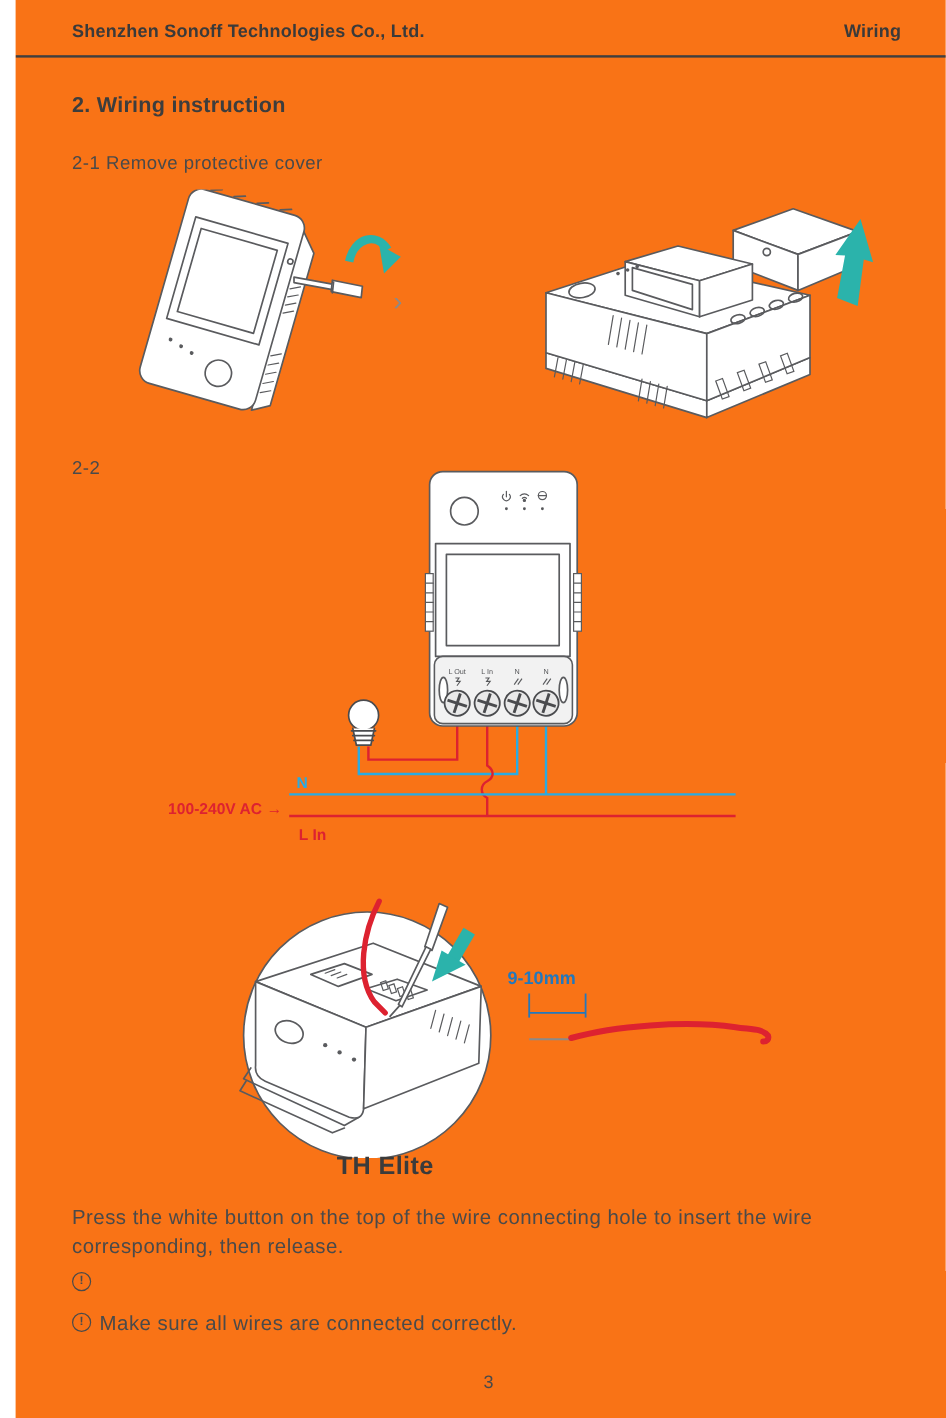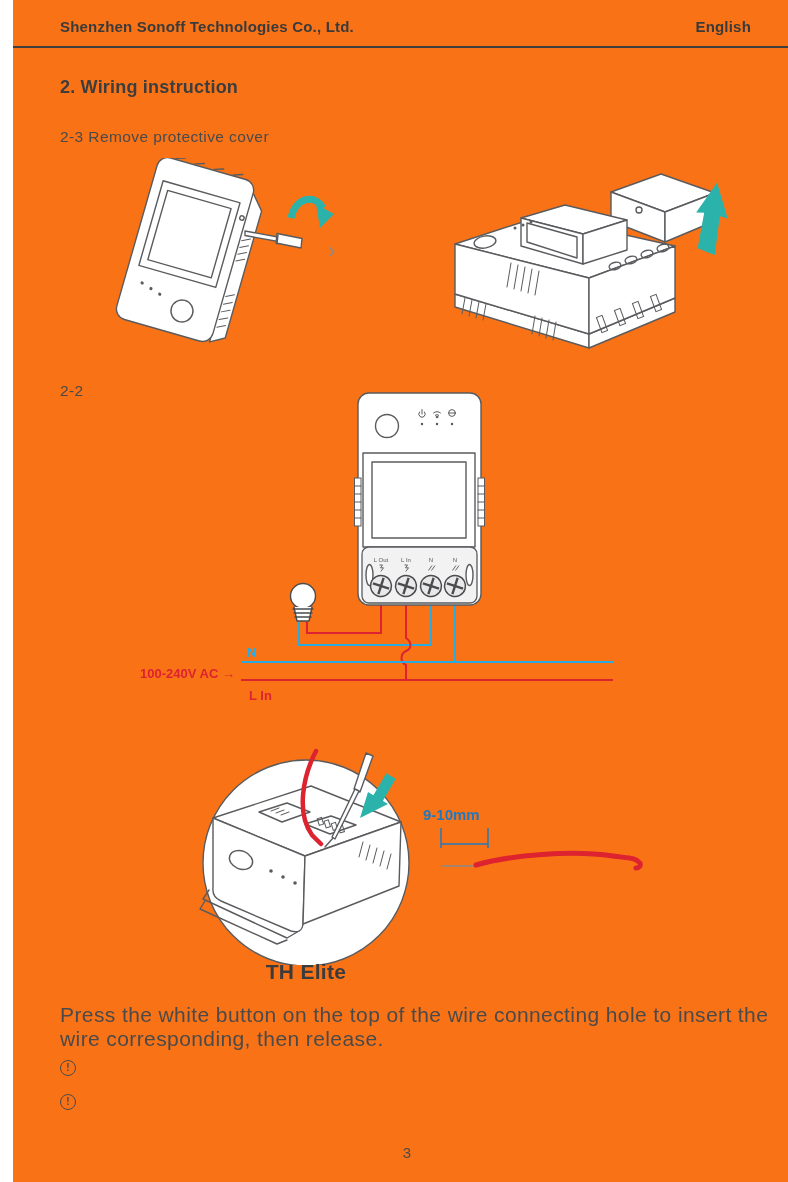--- a/index.html
+++ b/index.html
@@ -2,21 +2,21 @@
 <html style="--teal: #2bb3ab; --wire-blue: #29abe2; --wire-red: #dd2230; --dim-blue: #2278bd;"><head>
 <meta charset="utf-8">
 <style>
   html,body{margin:0;padding:0;background:#fff;}
   body{font-family:"Liberation Sans",sans-serif;color:#464646;}
   .page{position:relative;width:788px;height:1182px;background:#f97316;overflow:hidden;margin-left:13px;}
   .abs{position:absolute;}
   .hdr{font-size:15px;font-weight:bold;color:#3a3a3a;letter-spacing:.2px;}
   .h2{font-size:18px;font-weight:bold;color:#3d3d3d;letter-spacing:.2px;}
   .sub{font-size:15.5px;color:#4a4a4a;letter-spacing:.4px;}
-  .body-txt{font-size:21px;line-height:23.5px;color:#4a4a4a;letter-spacing:.4px;}
+  .body-txt{font-size:17px;line-height:23.5px;color:#4a4a4a;letter-spacing:.4px;}
   .divider{border-bottom:2px solid #3f3f3f;}
   .product{font-size:21px;font-weight:bold;color:#3b3b3b;letter-spacing:.3px;text-align:center;}
   .pageno{font-size:15px;color:#4a4a4a;text-align:center;}
   .note-row{display:flex;align-items:flex-start;}
   .warn-circ{flex:0 0 auto;width:14px;height:14px;border:1.4px solid #4a4a4a;border-radius:50%;
     display:flex;align-items:center;justify-content:center;font-size:10px;font-weight:bold;
     color:#4a4a4a;margin:3px 7px 0 0;line-height:1;}
   
   .ln{fill:none;stroke:#5a5b5e;stroke-width:1.4;stroke-linecap:round;stroke-linejoin:round;}
   .lnf{fill:#fff;stroke:#5a5b5e;stroke-width:1.4;stroke-linejoin:round;}
@@ -30,25 +30,25 @@
   .lblm{font-size:15px;font-weight:bold;fill:var(--dim-blue);font-family:"Liberation Sans",sans-serif;}
   .tlbl{font-size:6px;fill:#56575a;font-family:"Liberation Sans",sans-serif;text-anchor:middle;}
   .sep{font-size:22px;fill:#8a8a8a;font-family:"Liberation Sans",sans-serif;}
 </style>
 </head>
 <body>
 
 <div class="page">
 
   <div class="abs hdr" style="left:47px;top:18px;">Shenzhen Sonoff Technologies Co., Ltd.</div>
-  <div class="abs hdr" style="right:50px;top:18px;">English</div>
+  <div class="abs hdr" style="right:50px;top:18px;">Wiring</div>
   <div class="abs divider" style="left:0;top:46px;width:788px;height:0;"></div>
 
   <div class="abs h2" style="left:47px;top:77px;">2. Wiring instruction</div>
-  <div class="abs sub" style="left:47px;top:128px;">2-3 Remove protective cover</div>
+  <div class="abs sub" style="left:47px;top:128px;">2-1 Remove protective cover</div>
 
   <svg class="abs" style="left:75px;top:158px;" width="640" height="205" viewBox="0 0 640 205">
 
     <g transform="translate(45,10) rotate(16 60 90)">
       <polygon class="lnf" points="99,10 113,26 113,158 99,166"></polygon>
       <rect class="lnf" x="0" y="0" width="100" height="168" rx="11"></rect>
       <g class="ln" stroke-width="2.4">
         <line x1="16" y1="-1" x2="25" y2="-4"></line>
           <line x1="36" y1="-1" x2="45" y2="-4"></line>
         <line x1="56" y1="-1" x2="65" y2="-4"></line>
@@ -303,27 +303,28 @@
       <line x1="278" y1="88" x2="278" y2="108"></line>
         <line x1="325" y1="88" x2="325" y2="108"></line>
       <line x1="278" y1="104" x2="325" y2="104"></line>
     </g>
     <g>
       <line x1="278" y1="126" x2="313" y2="126" stroke="#8a8a8a" stroke-width="1.6"></line>
       <path d="M313,125 C348,115 408,110 450,116 C463,118 472,117 477,123 C478,126 476,128 473,128" fill="none" stroke="var(--wire-red)" stroke-width="5" stroke-linecap="round"></path>
     </g>
   </svg>
 
-  <div class="abs product" style="left:143px;top:960px;width:300px;">TH Elite</div>
+  <div class="abs product" style="left:158px;top:960px;width:300px;">TH Elite</div>
 
   <div class="abs body-txt" style="left:47px;top:1003px;width:716px;">Press the white button on the top of the wire connecting hole to insert the wire corresponding, then release.</div>
 
   <div class="abs note-row" style="left:47px;top:1057px;width:716px;">
     <span class="warn-circ">!</span>
   </div>
 
   <div class="abs note-row" style="left:47px;top:1091px;width:716px;">
     <span class="warn-circ">!</span>
+    <span class="body-txt">Make sure all wires are connected correctly.</span>
   </div>
 
   <div class="abs pageno" style="left:0;top:1144px;width:788px;">3</div>
 
 </div>
 
 </body></html>

